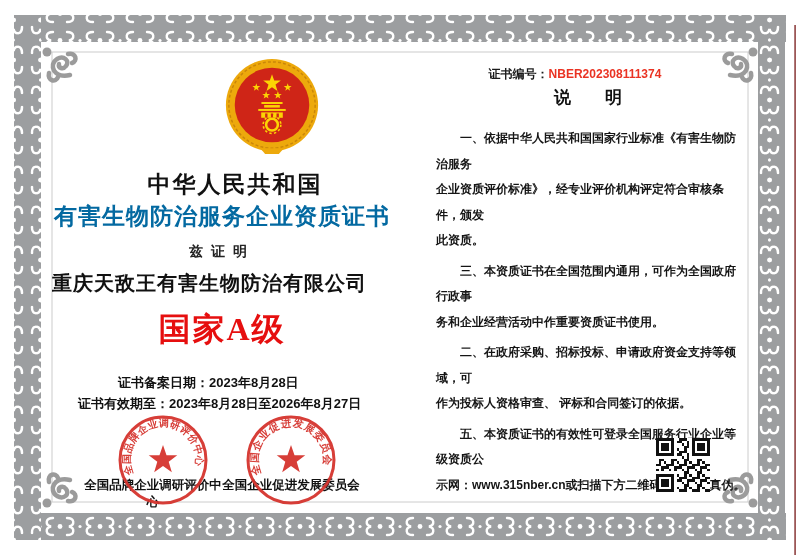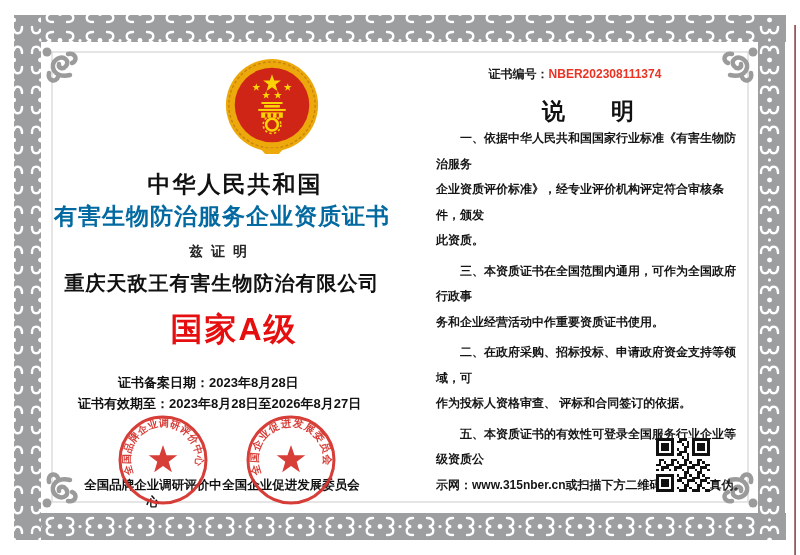--- a/index.html
+++ b/index.html
@@ -8,40 +8,40 @@
   .bg{position:absolute;inset:0;z-index:0;}
   
   .left-col{position:absolute;left:52px;top:0;width:340px;z-index:2;}
   .emblem{position:absolute;left:170px;top:56px;width:100px;height:102px;}
   .title1{position:absolute;left:0;top:169px;width:340px;text-align:center;
           font-size:23px;font-weight:700;letter-spacing:2px;color:#111;padding-left:13px;}
   .title2{position:absolute;left:-6px;top:201px;width:352px;text-align:center;
           font-size:23px;font-weight:700;letter-spacing:1px;color:#0369a1;}
   .attest{position:absolute;left:0;top:243px;width:340px;text-align:center;
           font-size:14px;font-weight:700;letter-spacing:8px;color:#222;}
-  .company{position:absolute;left:0;top:270px;width:340px;text-align:center;
+  .company{position:absolute;left:0;top:270px;width:340px;
            font-size:20px;font-weight:700;letter-spacing:1px;color:#111;}
   .grade{position:absolute;left:0;top:308px;width:340px;text-align:center;
-         font-family:Liberation Sans, sans-serif;
-         font-size:32px;font-weight:700;letter-spacing:2px;color:#e60f0f;padding-left:12px;}
+         font-family:Liberation Serif, serif;
+         font-size:32px;font-weight:700;letter-spacing:2px;color:#e60f0f;}
   .dateline{position:absolute;left:26px;width:330px;font-size:13px;font-weight:700;color:#111;}
   .d1{top:374px;margin-left:40px;} .d2{top:395px;}
   
   .seal{position:absolute;z-index:3;opacity:.95;}
   .seal-l{left:117px;top:414px;} .seal-r{left:245px;top:414px;}
   .seal-label{position:absolute;top:477px;width:140px;text-align:center;z-index:2;
               font-size:12.5px;font-weight:700;color:#111;}
   .sl-l{left:83px;} .sl-r{left:221px;}
   
   .right-col{position:absolute;left:432px;top:0;width:312px;z-index:2;}
   .certno{position:absolute;top:66px;left:0;width:312px;text-align:center;
           padding-right:26px;box-sizing:border-box;font-size:12px;font-weight:700;}
   .certno .num{color:#ea3323;}
-  .notes-heading{position:absolute;top:96px;left:0;width:312px;text-align:center;
-                 font-size:23px;font-weight:700;color:#111;}
+  .notes-heading{position:absolute;top:86px;left:0;width:312px;text-align:center;
+                 font-size:17px;font-weight:700;color:#111;}
   .paras{position:absolute;top:126px;left:4px;width:310px;}
   .paras p{margin:0 0 5px 0;font-size:12px;font-weight:700;line-height:25.5px;
            white-space:pre-line;text-indent:2em;color:#151515;letter-spacing:0;}
   .qr{position:absolute;left:656px;top:438px;width:54px;height:54px;z-index:3;}
 </style>
 </head>
 <body>
 
 <div class="cert">
 

